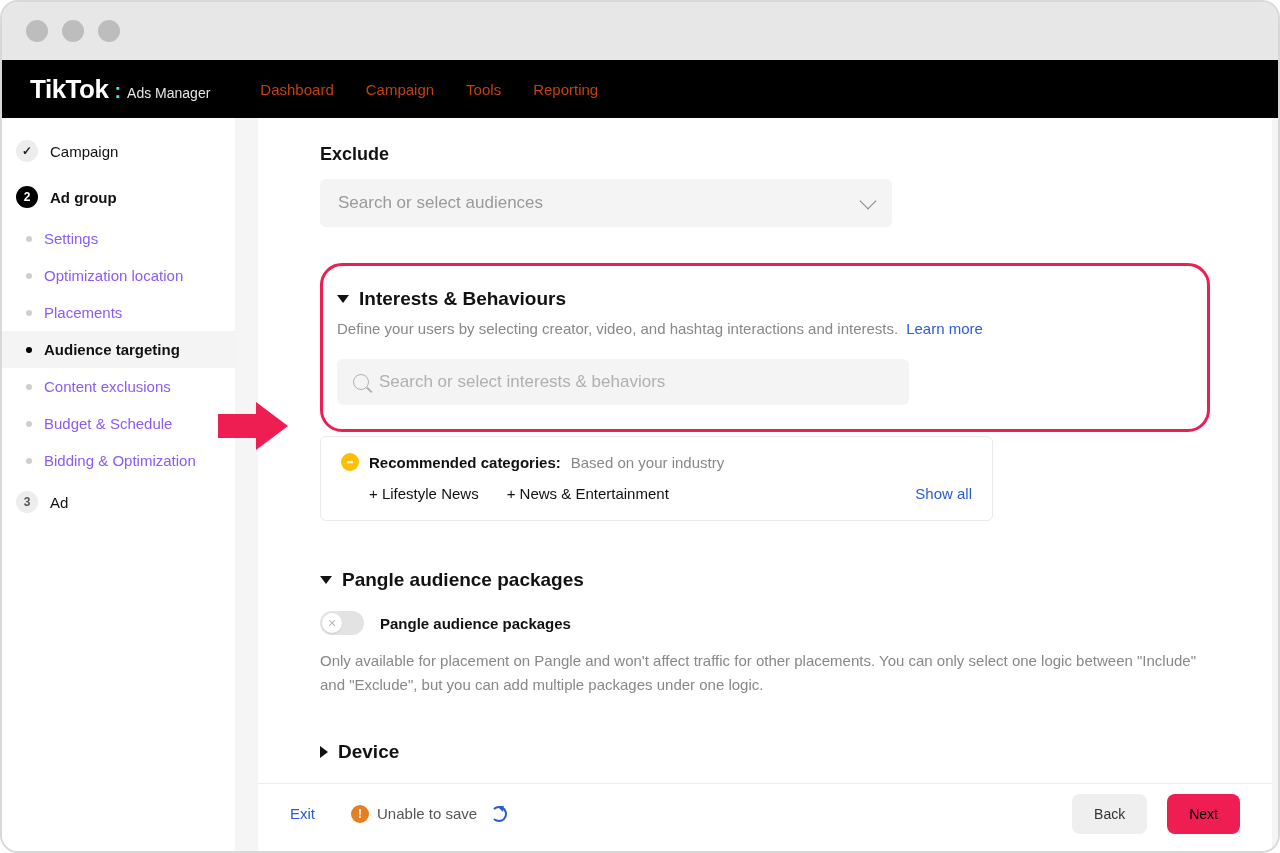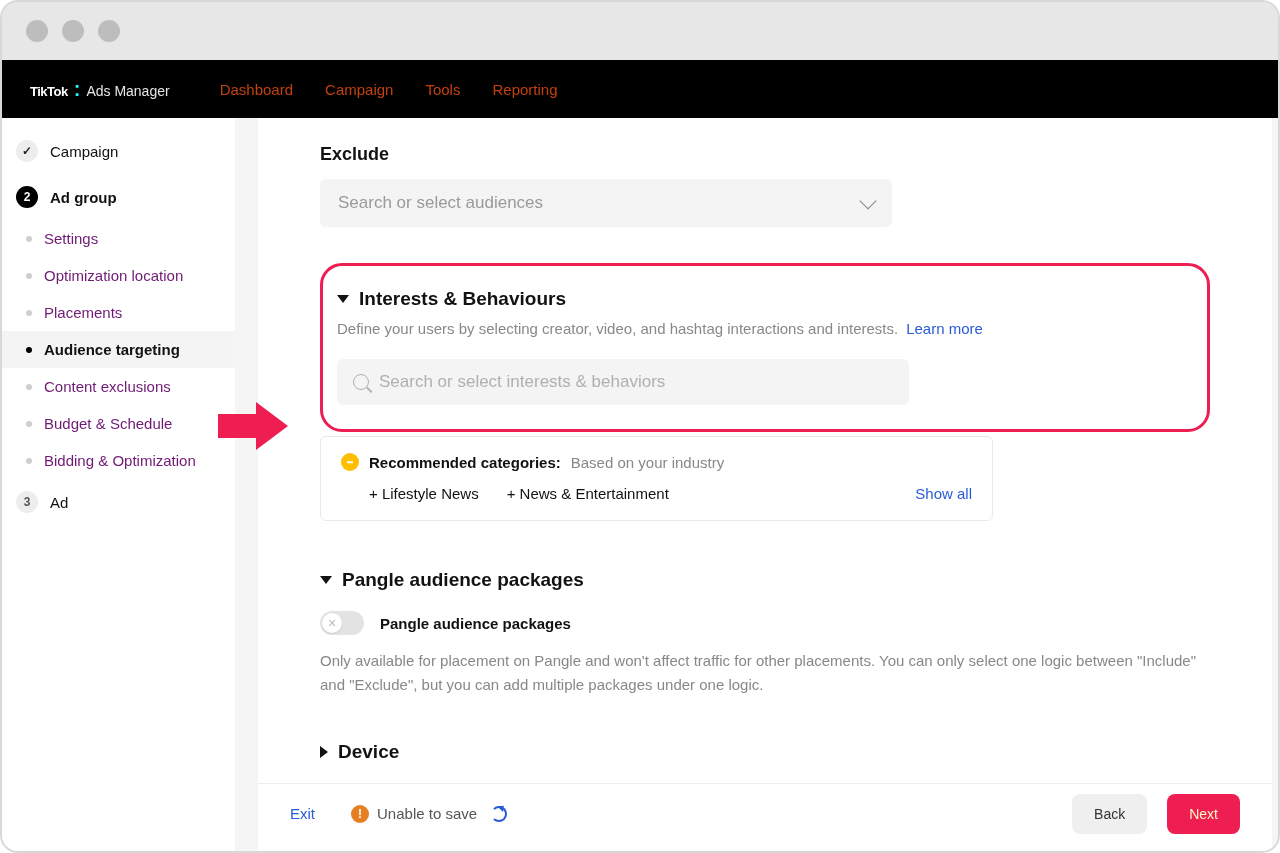--- a/index.html
+++ b/index.html
@@ -33,21 +33,21 @@
   .topnav {
     height: 58px;
     background: #000;
     display: flex;
     align-items: center;
     color: #fff;
     padding: 0 28px;
     gap: 32px;
   }
   .logo { display: flex; align-items: baseline; gap: 6px; }
-  .logo-tiktok { font-weight: 800; font-size: 13px; letter-spacing: -0.5px; }
+  .logo-tiktok { font-weight: 800; font-size: 26px; letter-spacing: -0.5px; }
   .logo-colon { color: #25f4ee; font-weight: 800; font-size: 20px; }
   .logo-sub { font-size: 14px; color: #e5e5e5; }
   .topnav-items { display: flex; gap: 32px; margin-left: 18px; }
   .topnav-item { color: #c2410c; font-size: 15px; cursor: pointer; }
   .content-area {
     position: absolute;
     top: 116px; left: 0; right: 0; bottom: 0;
     background: #f5f5f5;
     display: flex;
     overflow: hidden;
@@ -68,21 +68,21 @@
     width: 22px; height: 22px; border-radius: 50%;
     display: inline-flex; align-items: center; justify-content: center;
     font-size: 12px; font-weight: 700;
   }
   .sb-badge.check { background: #ededed; color: #222; }
   .sb-badge.num-black { background: #000; color: #fff; }
   .sb-badge.num-grey { background: #ededed; color: #555; }
   .sb-sub {
     display: flex; align-items: center; gap: 12px;
     padding: 10px 14px 10px 24px;
-    font-size: 15px; color: #701a75;
+    font-size: 15px; color: #8b5cf6;
     cursor: pointer;
   }
   .sb-sub .dot-sm {
     width: 6px; height: 6px; border-radius: 50%; background: #cfcfcf;
     flex-shrink: 0;
   }
   .sb-sub.active {
     background: #f4f4f4; color: #121212; font-weight: 600;
   }
   .sb-sub.active .dot-sm { background: #000; }
@@ -245,21 +245,21 @@
     border-bottom: 5px solid #2a5bd7;
     transform: rotate(45deg);
   }
   .footer-spacer { flex: 1; }
   .btn {
     height: 40px; padding: 0 22px; border-radius: 8px;
     display: inline-flex; align-items: center; justify-content: center;
     font-size: 14px; cursor: pointer; border: none;
   }
   .btn-grey { background: #efefef; color: #333; }
-  .btn-pink { background: #ee1d52; color: #fef9c3; }
+  .btn-pink { background: #ee1d52; color: #000000; }
 
   .arrow-annot {
     position: absolute;
     left: 216px; top: 284px;
     width: 70px; height: 48px;
     pointer-events: none;
   }
 </style>
 </head>
 <body>

